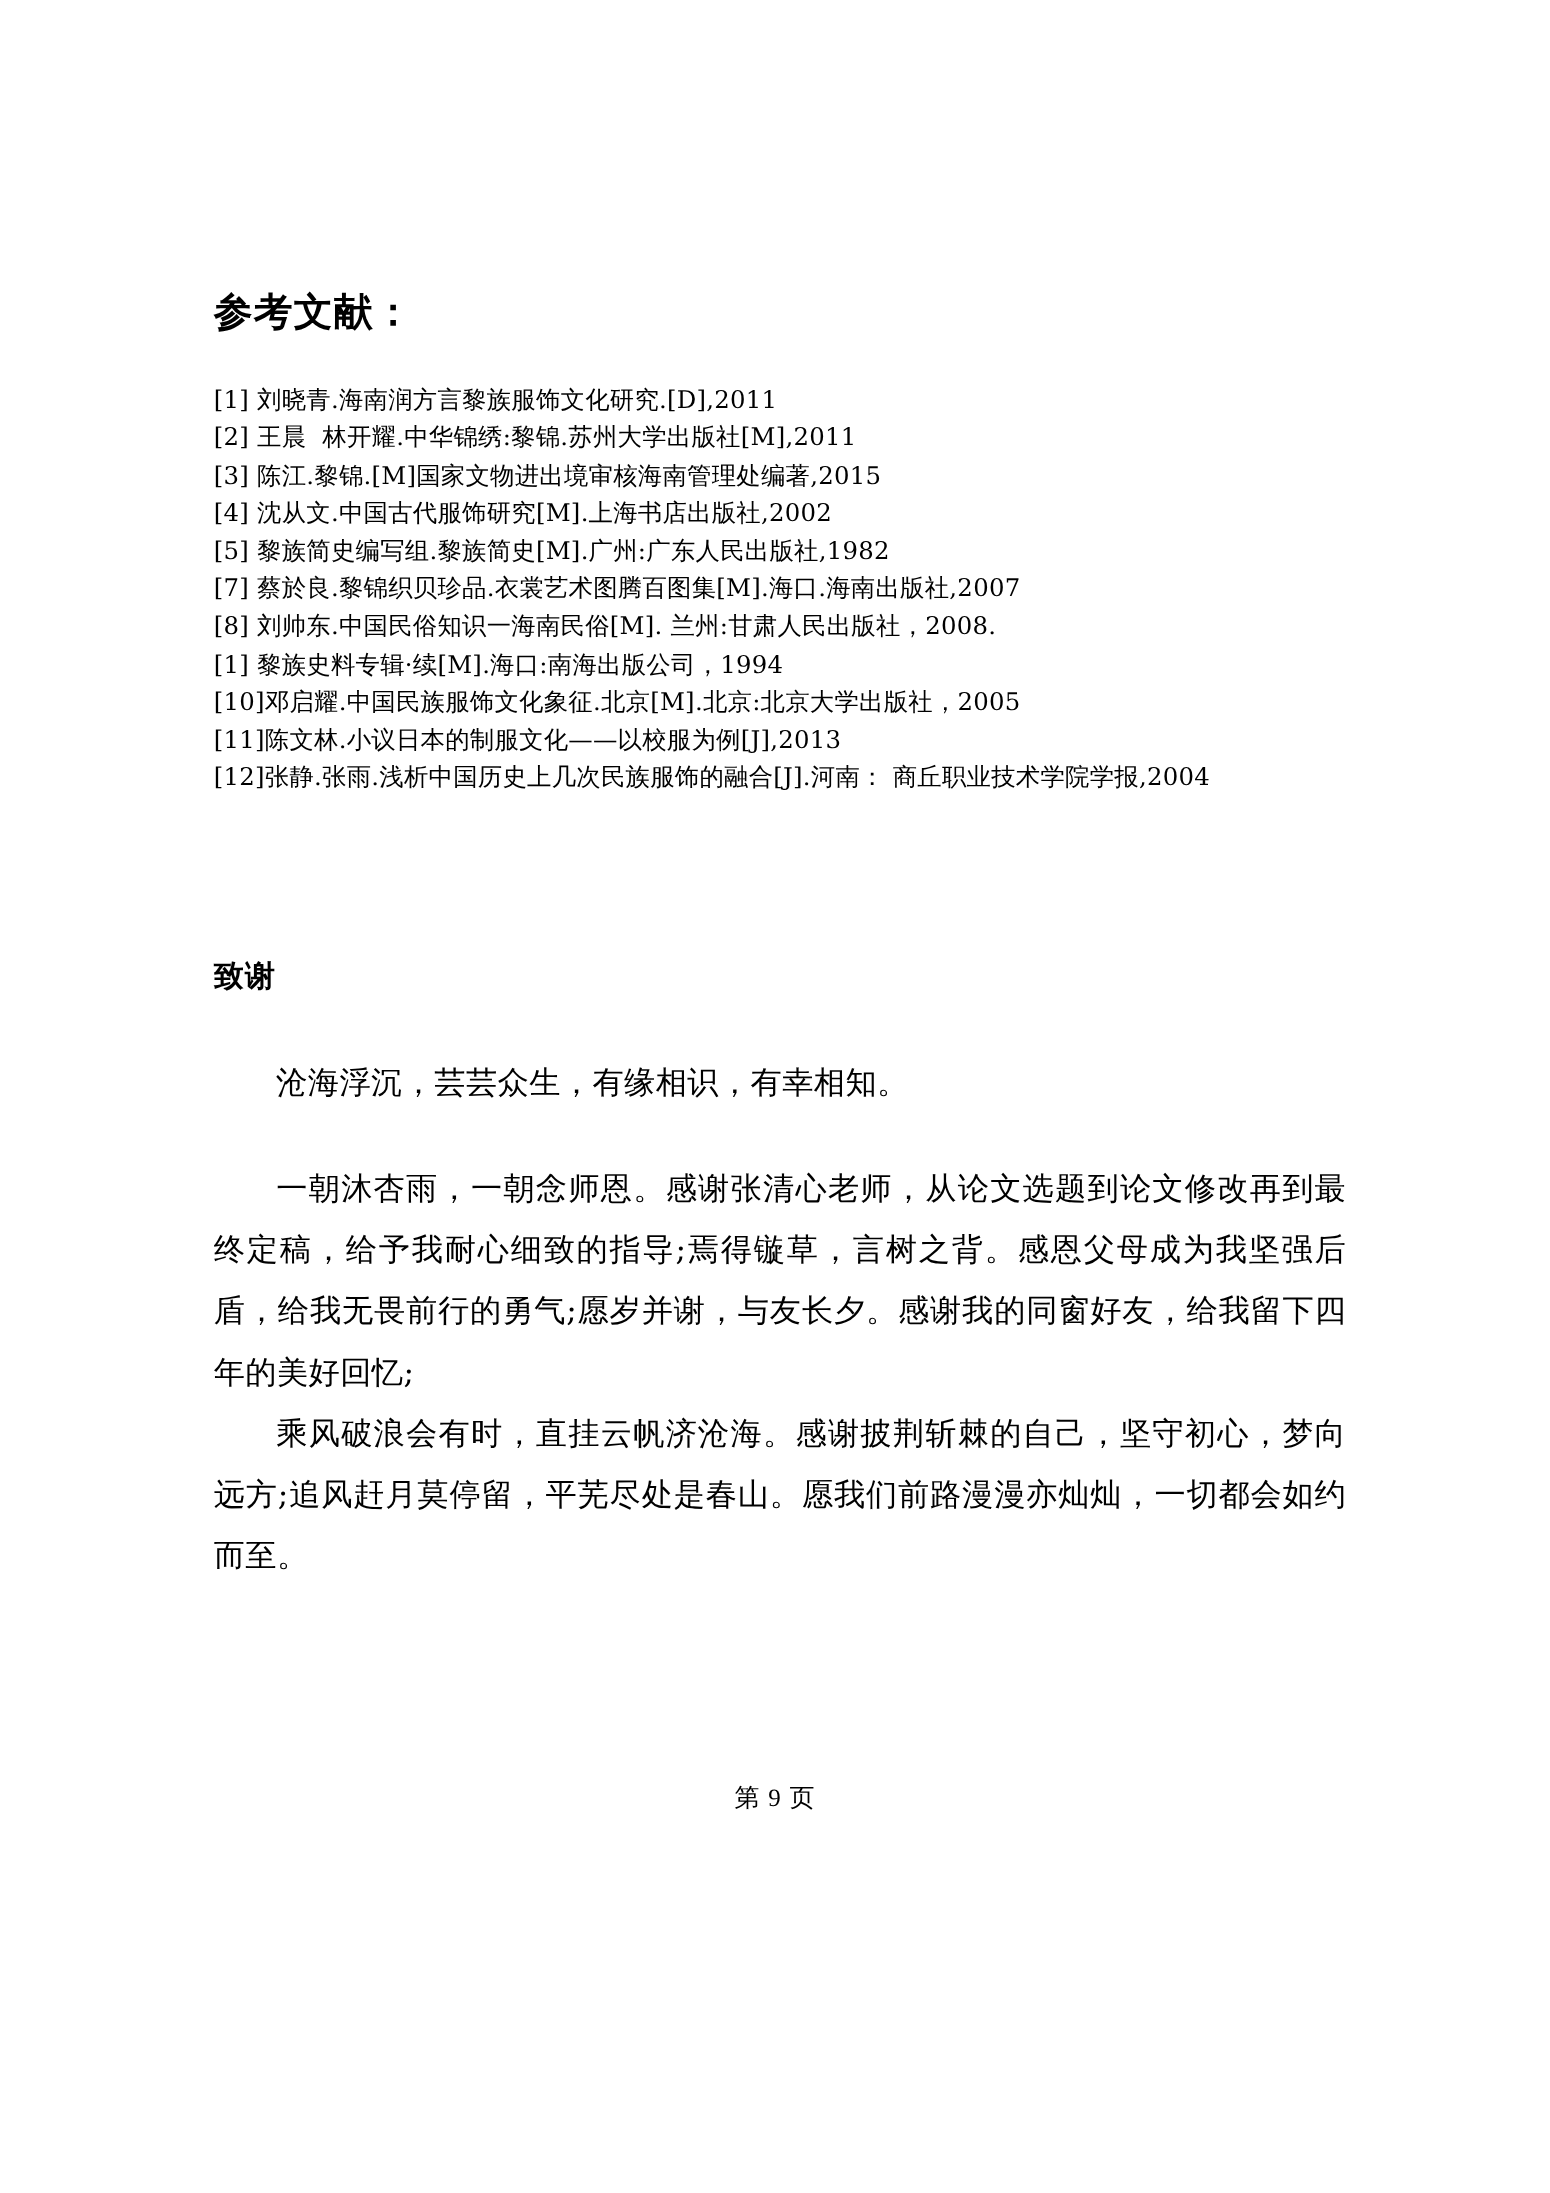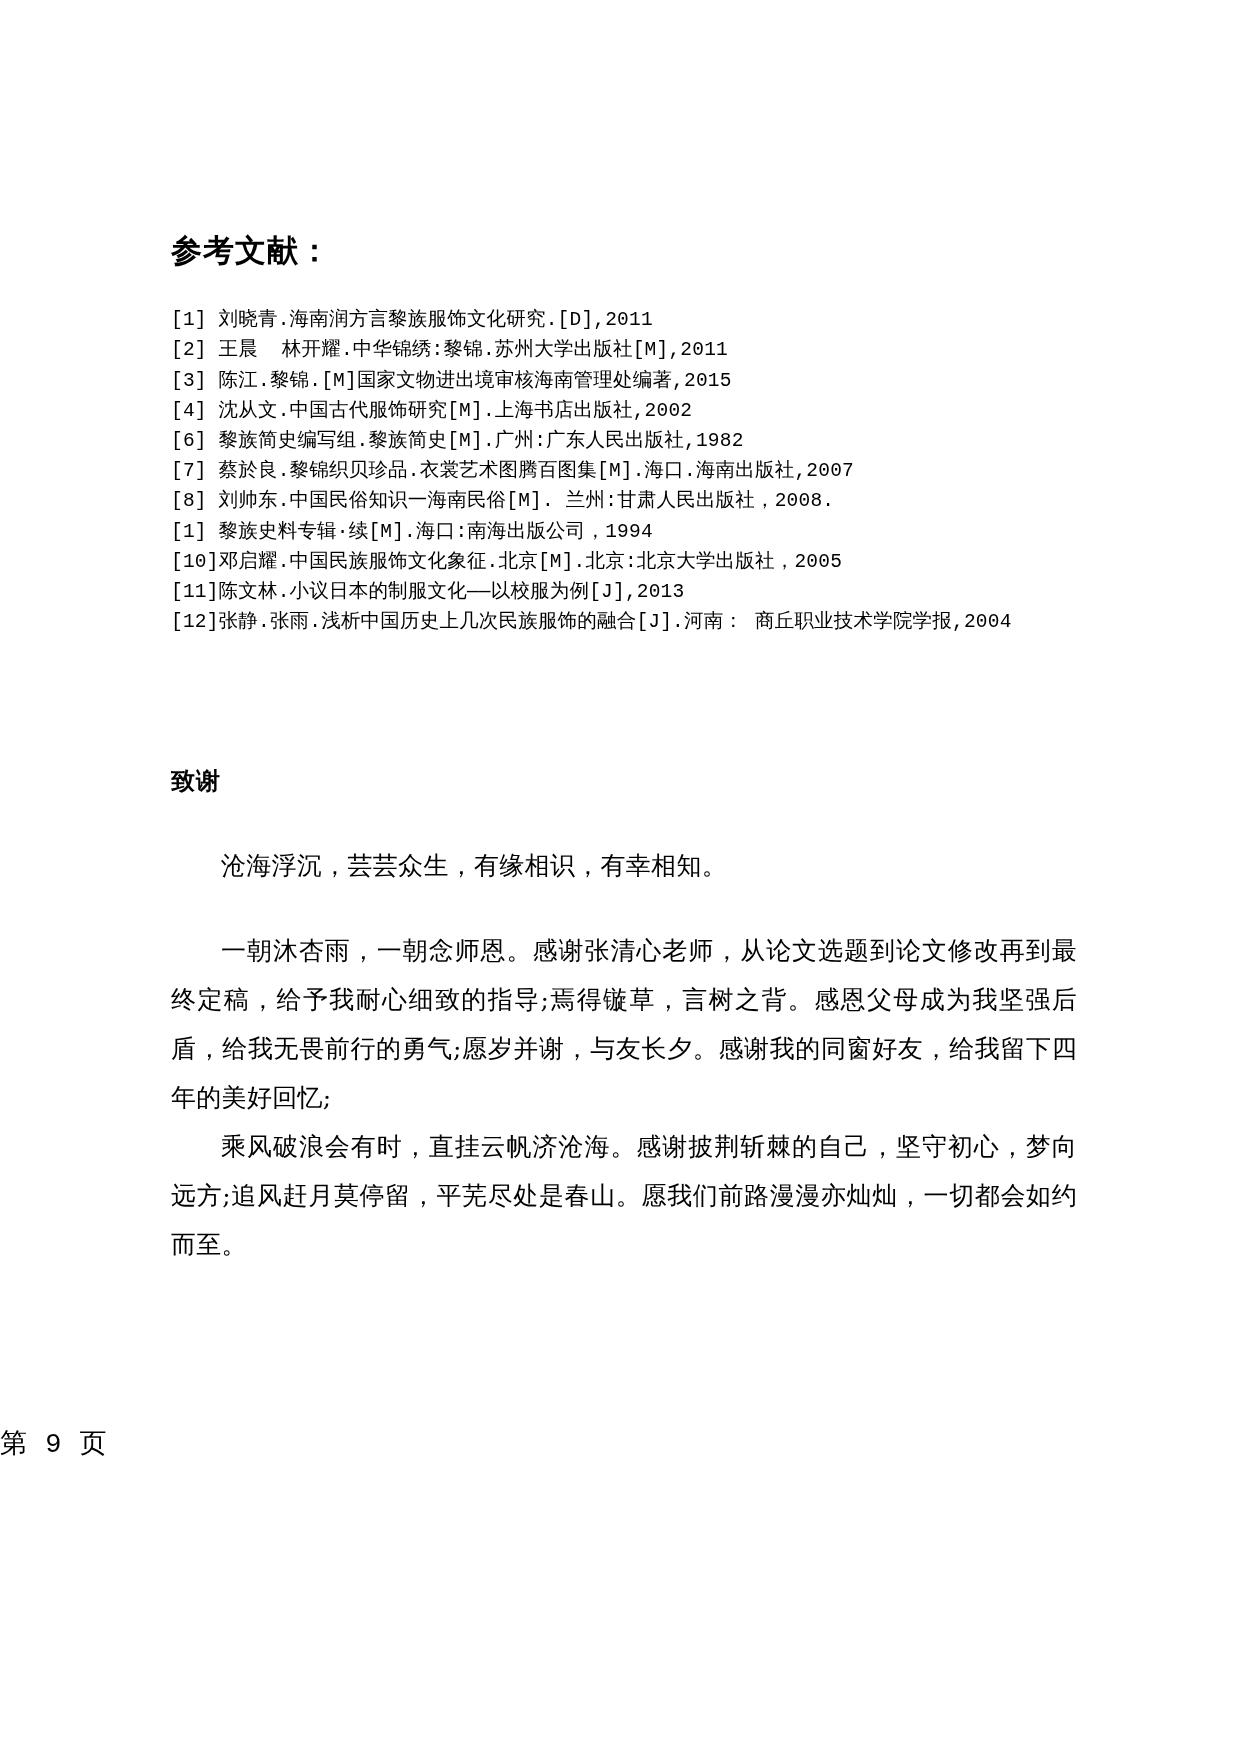--- a/index.html
+++ b/index.html
@@ -46,21 +46,20 @@
     font-size: 19.5px;
     line-height: 30.2px;
     letter-spacing: 0.2px;
   }
   .ref-item {
     display: block;
     padding-left: 40px;
     text-indent: -40px;
     white-space: pre-wrap;
     word-break: break-all;
-    font-family: Liberation Mono, monospace;
   }
 
   
   .heading-thanks {
     font-family: "DejaVu Sans", "Liberation Sans", sans-serif;
     font-weight: bold;
     font-size: 24px;
     letter-spacing: 1px;
     margin-top: 128px;
     margin-bottom: 0;
@@ -84,40 +83,40 @@
   .thanks-body p.gap {
     margin-top: 36px;
   }
 
   
   .footer {
     position: absolute;
     left: 0;
     right: 0;
     top: 1425px;
-    text-align: left;
-    font-family: Liberation Mono, monospace;
-    font-size: 27px;
+    text-align: center;
+    font-family: Liberation Serif, serif;
+    font-size: 20px;
     letter-spacing: 1px;
   }
 </style>
 </head>
 <body>
 
 <div class="page">
   <div class="content">
 
     <h1 class="heading-refs">参考文献：</h1>
 
     <div class="ref-list">
       <span class="ref-item">[1] 刘晓青.海南润方言黎族服饰文化研究.[D],2011</span>
       <span class="ref-item">[2] 王晨  林开耀.中华锦绣:黎锦.苏州大学出版社[M],2011</span>
       <span class="ref-item">[3] 陈江.黎锦.[M]国家文物进出境审核海南管理处编著,2015</span>
       <span class="ref-item">[4] 沈从文.中国古代服饰研究[M].上海书店出版社,2002</span>
-      <span class="ref-item">[6] 黎族简史编写组.黎族简史[M].广州:广东人民出版社,1982</span>
+      <span class="ref-item">[5] 黎族简史编写组.黎族简史[M].广州:广东人民出版社,1982</span>
       <span class="ref-item">[7] 蔡於良.黎锦织贝珍品.衣裳艺术图腾百图集[M].海口.海南出版社,2007</span>
       <span class="ref-item">[8] 刘帅东.中国民俗知识一海南民俗[M]. 兰州:甘肃人民出版社，2008.</span>
       <span class="ref-item">[1] 黎族史料专辑·续[M].海口:南海出版公司，1994</span>
       <span class="ref-item">[10]邓启耀.中国民族服饰文化象征.北京[M].北京:北京大学出版社，2005</span>
       <span class="ref-item">[11]陈文林.小议日本的制服文化——以校服为例[J],2013</span>
       <span class="ref-item">[12]张静.张雨.浅析中国历史上几次民族服饰的融合[J].河南： 商丘职业技术学院学报,2004</span>
     </div>
 
     <h1 class="heading-thanks">致谢</h1>
 

